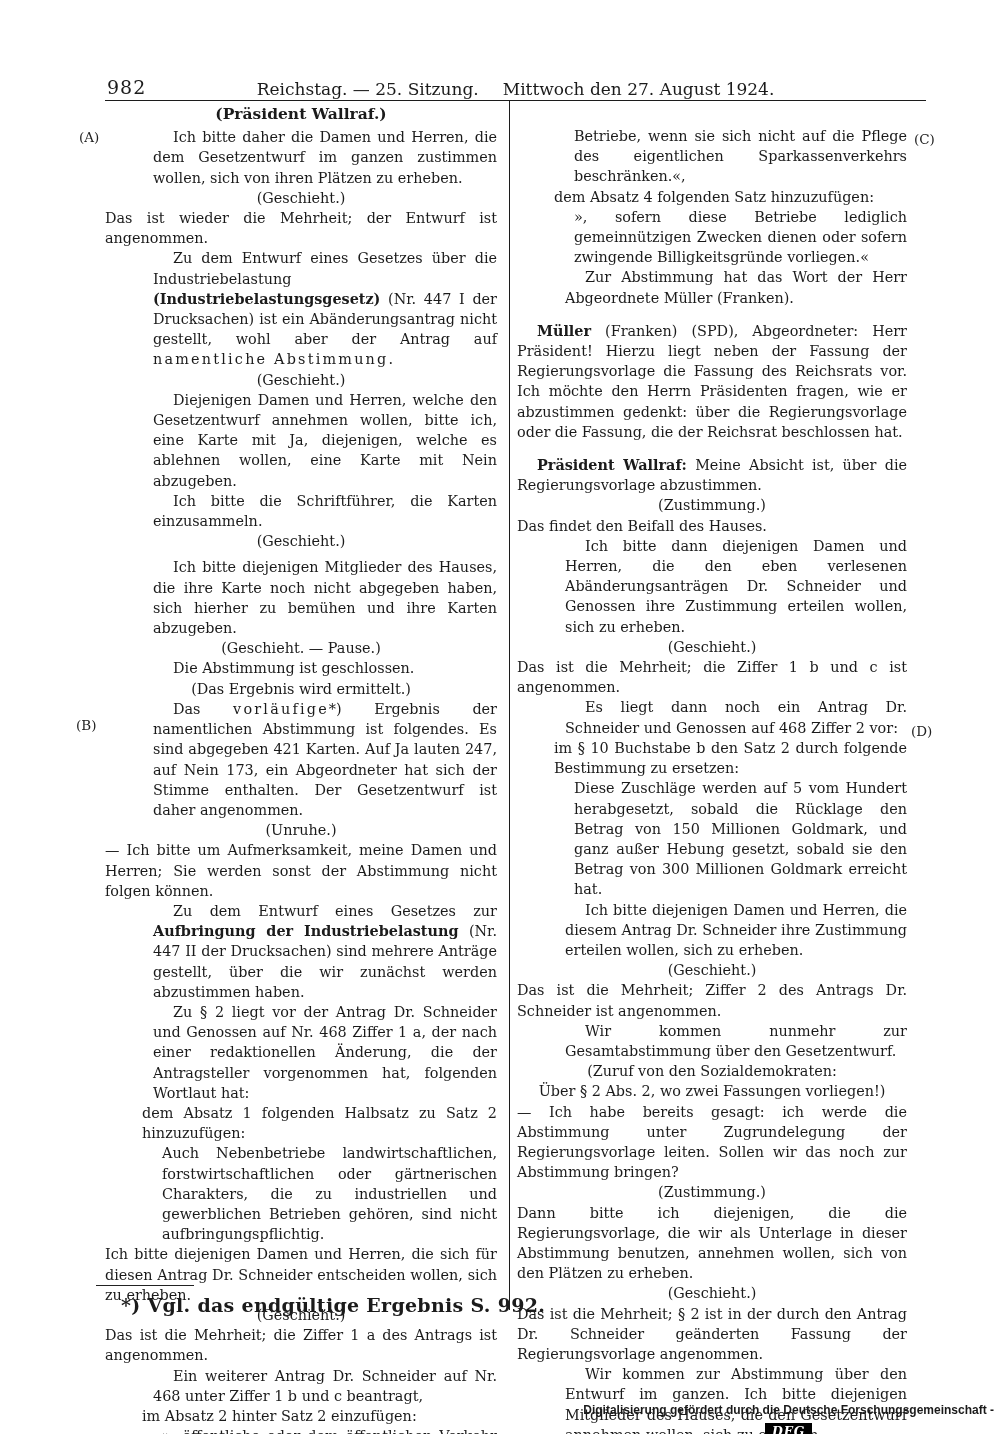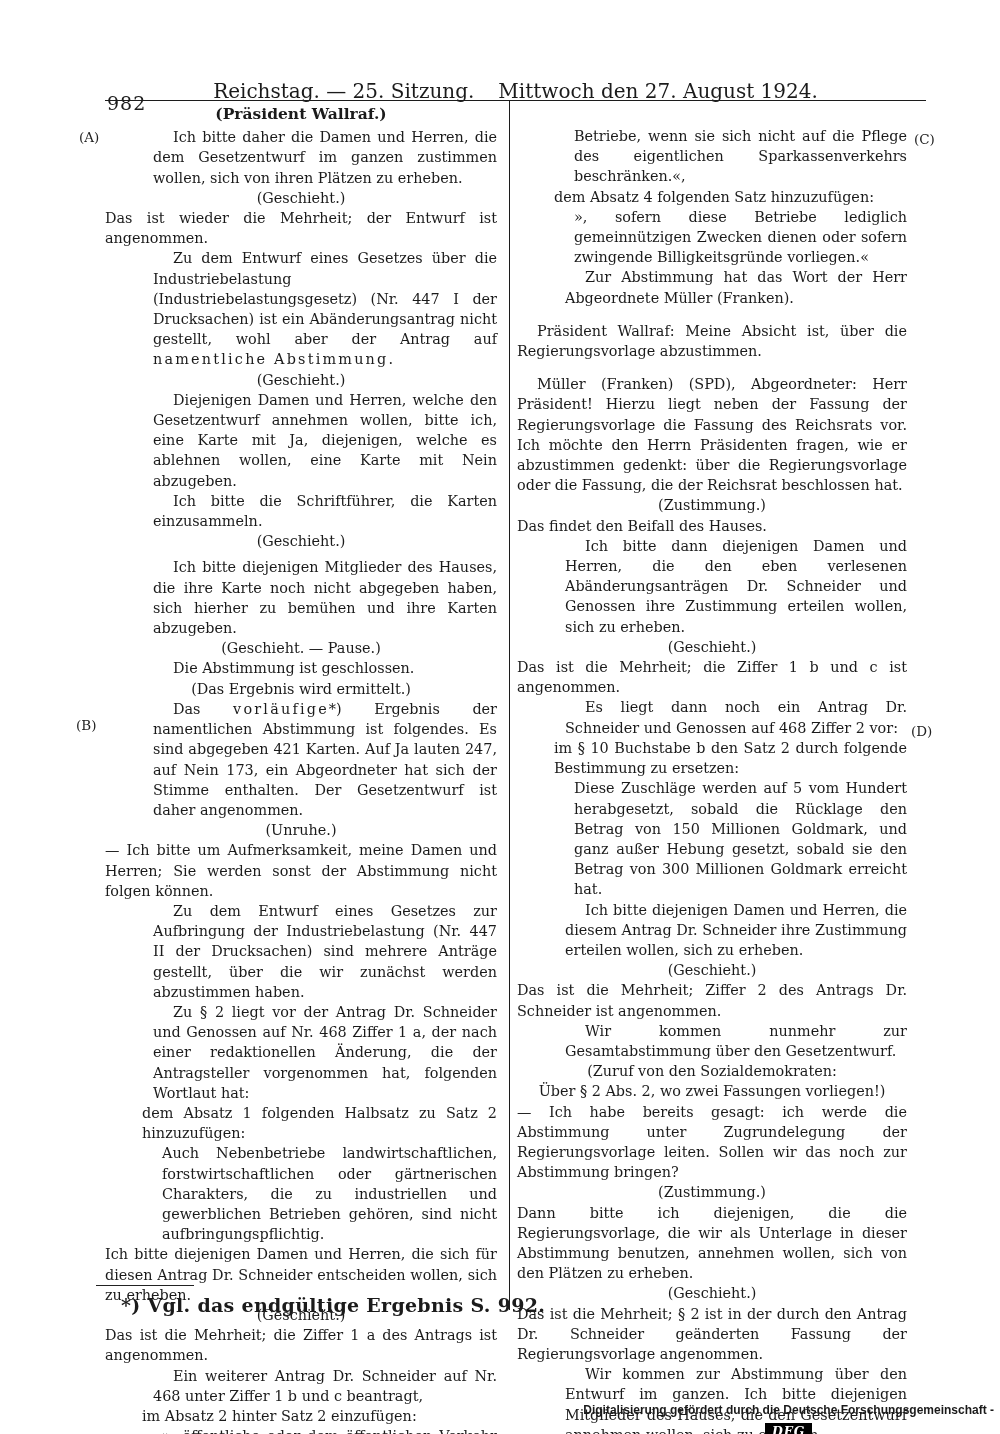--- a/index.html
+++ b/index.html
@@ -7,43 +7,43 @@
     width:1000px;height:1434px;
     background:#ffffff;
     font-family:"DejaVu Serif",serif;
     color:#1b1b1b;
     position:relative;
     overflow:hidden;
   }
   .page{position:absolute;left:0;top:0;width:1000px;height:1434px;background:#ffffff;}
 
   
-  .pagenum{position:absolute;left:107px;top:92px;font-size:19px;letter-spacing:1px;text-align:right;}
-  .head-title{position:absolute;left:105px;top:79px;width:821px;text-align:center;font-size:20px;}
+  .pagenum{position:absolute;left:107px;top:76px;font-size:19px;letter-spacing:1px;text-align:right;}
+  .head-title{position:absolute;left:105px;top:79px;width:821px;text-align:center;font-size:17px;}
   .head-title .tgap{display:inline-block;width:24px;}
   .hrule{position:absolute;left:105px;top:100px;width:821px;border-top:1.7px solid #1c1c1c;}
   .vrule{position:absolute;left:509px;top:101px;height:1209px;border-left:1.6px solid #1c1c1c;}
 
   
   .margin-letter{position:absolute;font-size:13.5px;color:#222;}
 
   
   .col{position:absolute;width:392px;font-size:14.4px;line-height:20.2px;text-align:justify;}
   .col-left{left:105px;top:104px;}
   .col-right{left:517px;top:126px;width:390px;}
   .col p{margin:0;}
   p.ind{text-indent:20px;margin-left:48px;}
   p.center{text-align:center;text-indent:0;}
   p.q1{margin-left:37px;text-indent:0;}
   p.q2{margin-left:57px;text-indent:0;}
   .sperr{letter-spacing:2.2px;}
   .gap-top{margin-top:6px !important;}
   .speaker{margin-top:13px !important;text-indent:20px;}
   .runhead{font-weight:bold;font-size:15.5px;margin-bottom:3px !important;text-align:center;}
-  b{font-weight:normal;}
+  b{font-weight:bold;}
 
   
   .fnrule{position:absolute;left:96px;top:1285px;width:98px;border-top:1.6px solid #222;}
   .footnote{position:absolute;left:121px;top:1294px;font-size:19px;font-weight:bold;letter-spacing:.3px;}
 
   
   .footer{
     position:absolute;right:6px;top:1403px;height:22px;
     display:flex;align-items:center;gap:6px;
     font-family:"Liberation Sans",sans-serif;
@@ -101,22 +101,22 @@
     <p class="ind">Ein weiterer Antrag Dr. Schneider auf Nr. 468 unter Ziffer 1 b und c beantragt,</p>
     <p class="q1">im Absatz 2 hinter Satz 2 einzufügen:</p>
     <p class="q2">»; öffentliche oder dem öffentlichen Verkehr dienende Sparkassen gelten jedoch als werbende</p>
   </div>
 
   <div class="col col-right">
     <p class="q2">Betriebe, wenn sie sich nicht auf die Pflege des eigentlichen Sparkassenverkehrs beschränken.«,</p>
     <p class="q1">dem Absatz 4 folgenden Satz hinzuzufügen:</p>
     <p class="q2">», sofern diese Betriebe lediglich gemeinnützigen Zwecken dienen oder sofern zwingende Billigkeitsgründe vorliegen.«</p>
     <p class="ind">Zur Abstimmung hat das Wort der Herr Abgeordnete Müller (Franken).</p>
+    <p class="speaker"><b>Müller</b><span> (Franken) (SPD), Abgeordneter: Herr Präsident! Hierzu liegt neben der Fassung der Regierungsvorlage die Fassung des Reichsrats vor. Ich möchte den Herrn Präsidenten fragen, wie er abzustimmen gedenkt: über die Regierungsvorlage oder die Fassung, die der Reichsrat beschlossen hat.</span></p>
     <p class="speaker"><b>Präsident Wallraf:</b><span> Meine Absicht ist, über die Regierungsvorlage abzustimmen.</span></p>
-    <p class="speaker"><b>Müller</b><span> (Franken) (SPD), Abgeordneter: Herr Präsident! Hierzu liegt neben der Fassung der Regierungsvorlage die Fassung des Reichsrats vor. Ich möchte den Herrn Präsidenten fragen, wie er abzustimmen gedenkt: über die Regierungsvorlage oder die Fassung, die der Reichsrat beschlossen hat.</span></p>
     <p class="center">(Zustimmung.)</p>
     <p class="">Das findet den Beifall des Hauses.</p>
     <p class="ind">Ich bitte dann diejenigen Damen und Herren, die den eben verlesenen Abänderungsanträgen Dr. Schneider und Genossen ihre Zustimmung erteilen wollen, sich zu erheben.</p>
     <p class="center">(Geschieht.)</p>
     <p class="">Das ist die Mehrheit; die Ziffer 1 b und c ist angenommen.</p>
     <p class="ind">Es liegt dann noch ein Antrag Dr. Schneider und Genossen auf 468 Ziffer 2 vor:</p>
     <p class="q1">im § 10 Buchstabe b den Satz 2 durch folgende Bestimmung zu ersetzen:</p>
     <p class="q2">Diese Zuschläge werden auf 5 vom Hundert herabgesetzt, sobald die Rücklage den Betrag von 150 Millionen Goldmark, und ganz außer Hebung gesetzt, sobald sie den Betrag von 300 Millionen Goldmark erreicht hat.</p>
     <p class="ind">Ich bitte diejenigen Damen und Herren, die diesem Antrag Dr. Schneider ihre Zustimmung erteilen wollen, sich zu erheben.</p>
     <p class="center">(Geschieht.)</p>

